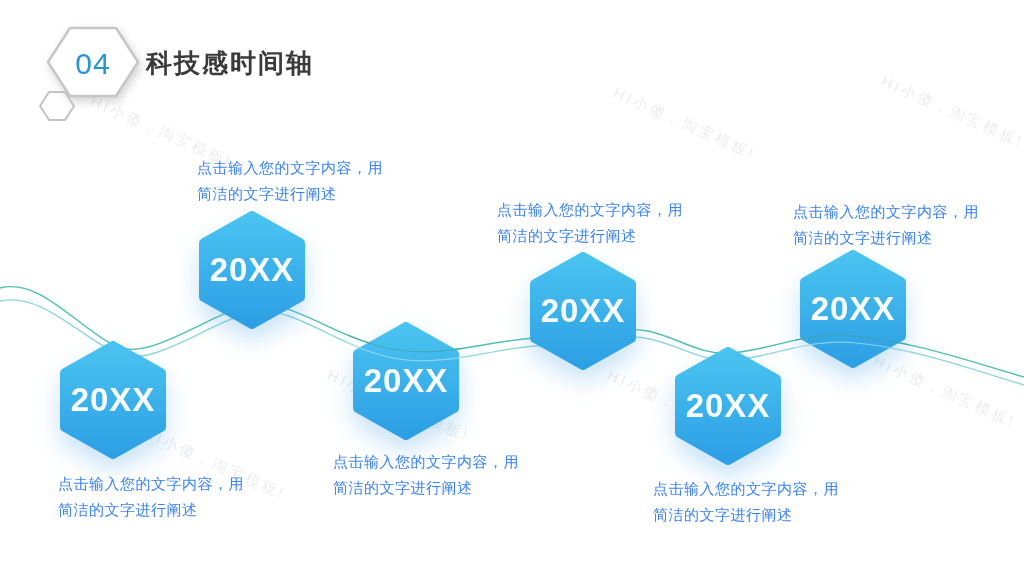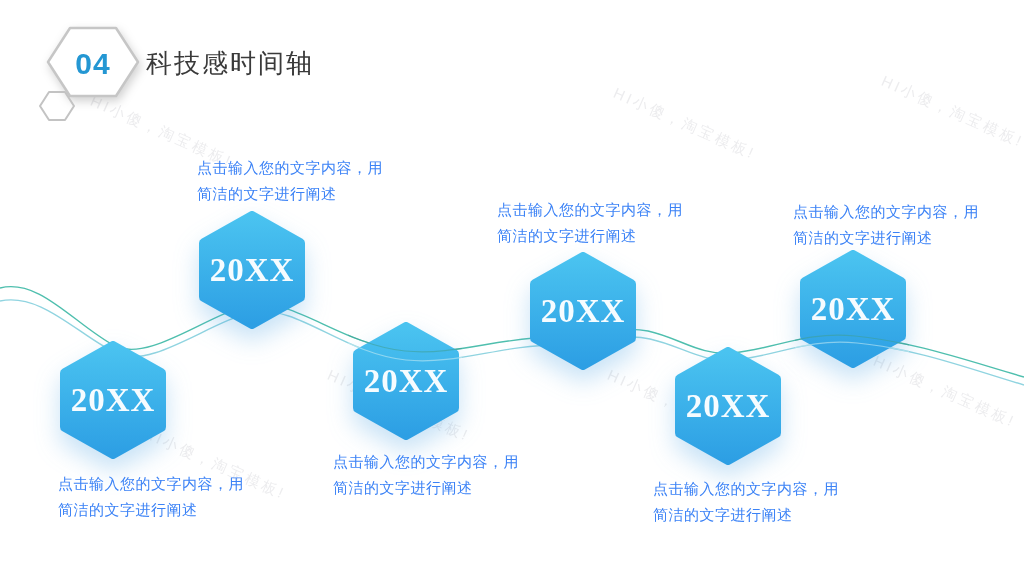--- a/index.html
+++ b/index.html
@@ -5,36 +5,36 @@
   html,body{margin:0;padding:0;background:#e8e8e8;}
   .slide{
     position:relative;width:1024px;height:576px;background:#ffffff;overflow:hidden;
     font-family:"Liberation Sans",sans-serif;
   }
   
   .badge{position:absolute;left:28px;top:18px;width:120px;height:112px;z-index:2;}
   .badge svg{width:100%;height:100%;overflow:visible;}
   .badge-num{
     position:absolute;left:35px;top:29px;width:60px;height:34px;line-height:34px;
-    text-align:center;font-size:30px;font-weight:bold;color:#2497d3;letter-spacing:1px;
+    text-align:center;font-size:30px;font-weight:normal;color:#2497d3;letter-spacing:1px;
   }
   .slide-title{
-    position:absolute;left:146px;top:46px;margin:0;font-size:26px;font-weight:normal;
+    position:absolute;left:146px;top:46px;margin:0;font-size:26px;font-weight:bold;
     color:#3a3a3a;letter-spacing:2px;z-index:2;
   }
   
   .wave-svg{position:absolute;left:0;top:0;width:1024px;height:576px;z-index:1;}
   .wave-svg.overlay{z-index:3;opacity:.55;pointer-events:none;}
   
   .hex-node{position:absolute;width:112px;height:120px;z-index:2;cursor:pointer;}
   .hex-node svg{width:100%;height:100%;overflow:visible;
     filter:drop-shadow(0 12px 12px rgba(70,160,225,0.30));}
   .hex-year{
     position:absolute;left:0;top:0;right:0;bottom:0;display:flex;align-items:center;
-    justify-content:center;color:#f6fcff;font-weight:bold;font-size:33px;letter-spacing:1px;font-family:Liberation Serif, serif;
+    justify-content:center;color:#f6fcff;font-weight:bold;font-size:33px;letter-spacing:1px;
   }
   .hex-g0{left:57px;top:340px}
   .hex-g1{left:196px;top:210px}
   .hex-g2{left:350px;top:321px}
   .hex-g3{left:527px;top:251px}
   .hex-g4{left:672px;top:346px}
   .hex-g5{left:797px;top:249px}
   
   .caption{position:absolute;width:205px;z-index:2;font-size:15px;color:#3b82f6;
     line-height:26px;letter-spacing:0.5px;cursor:text;}

